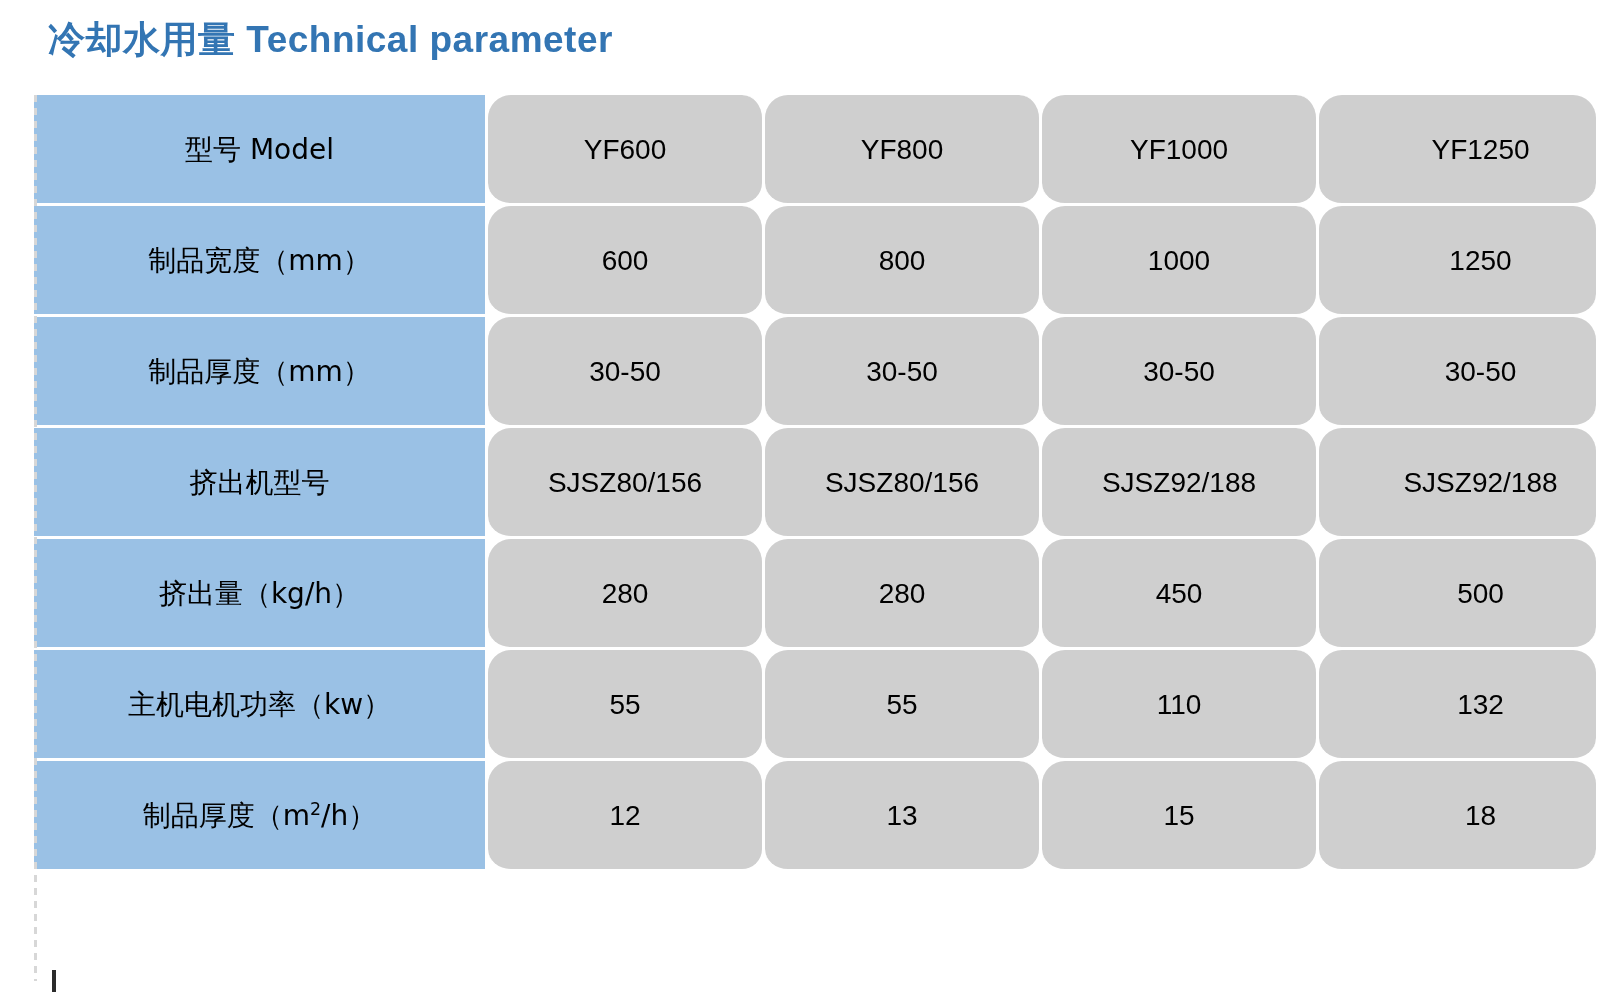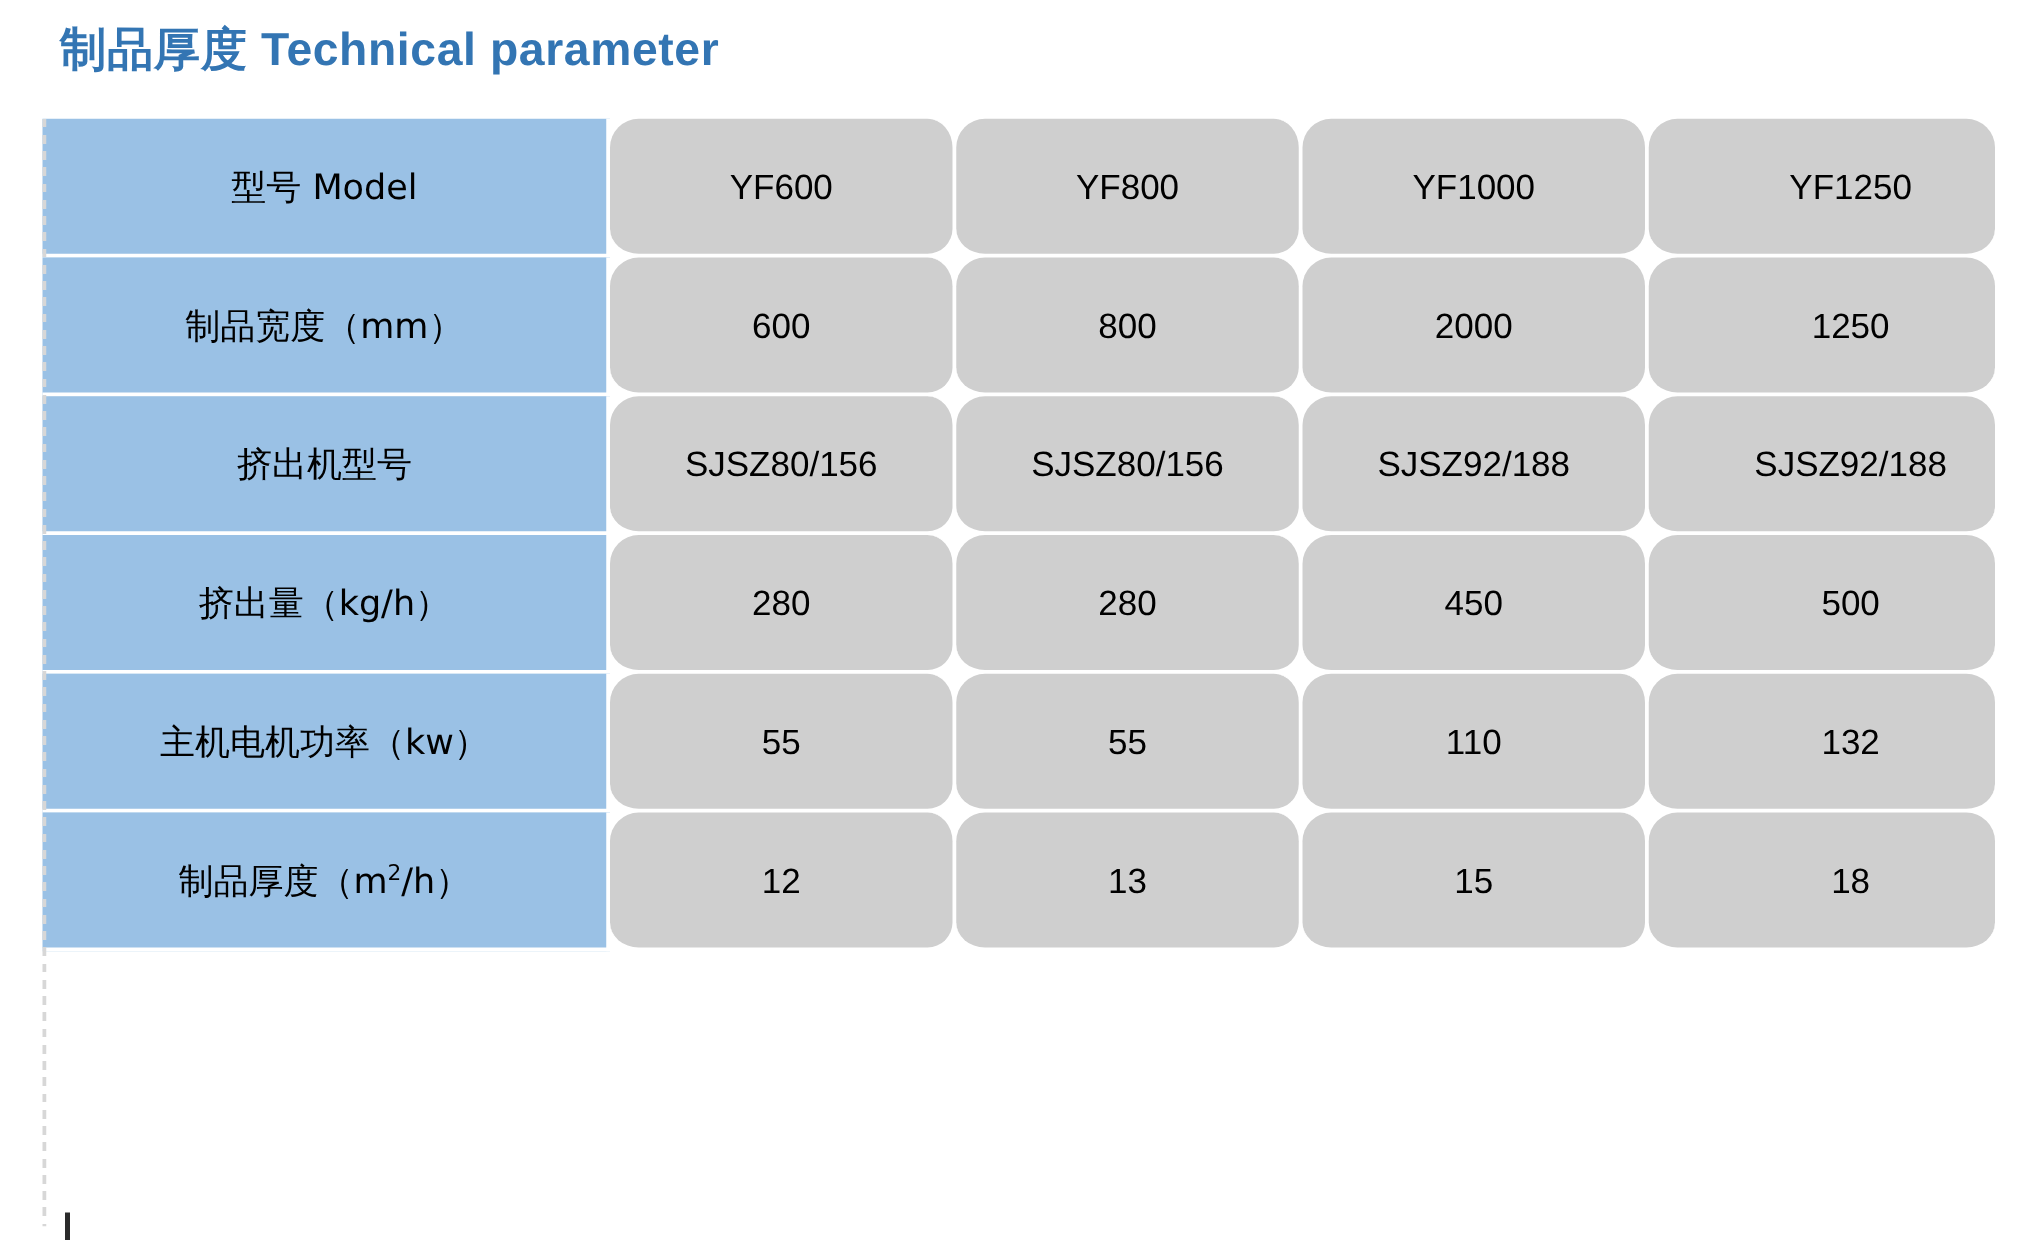--- a/index.html
+++ b/index.html
@@ -109,21 +109,21 @@
     height: 22px;
     background: #2b2b2b;
   }
 </style>
 </head>
 <body>
 
 <div class="slide">
 
   <div class="title">
-    <span class="cn">制品厚度</span><span>&nbsp;</span><span class="en">Technical parameter</span>
+    <span class="cn">冷却水用量</span><span>&nbsp;</span><span class="en">Technical parameter</span>
   </div>
 
   <div class="table-wrap">
     <div class="left-guide"></div>
     <table class="param">
       <colgroup>
         <col class="col-label">
         <col class="col-v">
         <col class="col-v">
         <col class="col-v">
@@ -134,22 +134,29 @@
             <td class="label-cell"><span>型号 Model</span></td>
             <td class="value-cell"><span>YF600</span></td>
             <td class="value-cell"><span>YF800</span></td>
             <td class="value-cell"><span>YF1000</span></td>
             <td class="value-cell"><span>YF1250</span></td>
           </tr>
           <tr>
             <td class="label-cell"><span>制品宽度（mm）</span></td>
             <td class="value-cell"><span>600</span></td>
             <td class="value-cell"><span>800</span></td>
-            <td class="value-cell"><span>2000</span></td>
+            <td class="value-cell"><span>1000</span></td>
             <td class="value-cell"><span>1250</span></td>
+          </tr>
+          <tr>
+            <td class="label-cell"><span>制品厚度（mm）</span></td>
+            <td class="value-cell"><span>30-50</span></td>
+            <td class="value-cell"><span>30-50</span></td>
+            <td class="value-cell"><span>30-50</span></td>
+            <td class="value-cell"><span>30-50</span></td>
           </tr>
           <tr>
             <td class="label-cell"><span>挤出机型号</span></td>
             <td class="value-cell"><span>SJSZ80/156</span></td>
             <td class="value-cell"><span>SJSZ80/156</span></td>
             <td class="value-cell"><span>SJSZ92/188</span></td>
             <td class="value-cell"><span>SJSZ92/188</span></td>
           </tr>
           <tr>
             <td class="label-cell"><span>挤出量（kg/h）</span></td>

